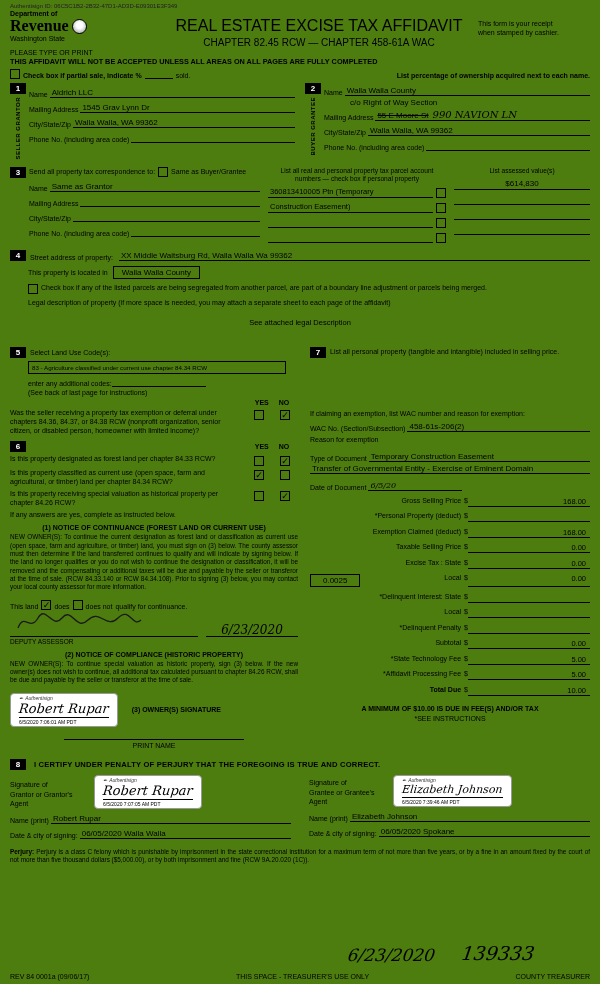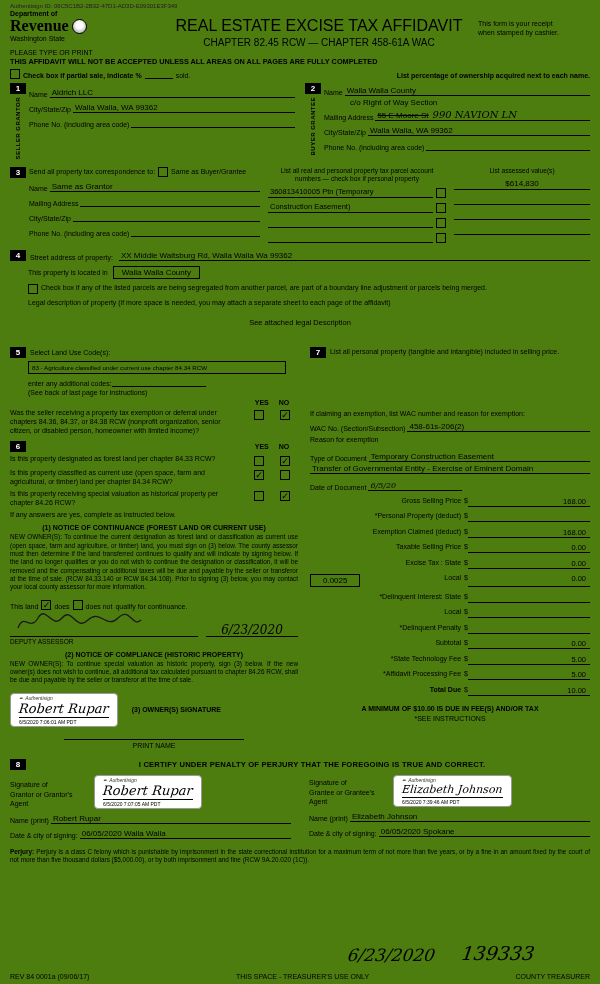--- a/index.html
+++ b/index.html
@@ -94,21 +94,21 @@
   .s7head{display:flex;gap:4px;align-items:flex-start;line-height:1.3}
   .s7spacer{height:52px}
   .finrow{display:flex;justify-content:flex-end;font-size:7px;margin-top:5.5px}
   .finlab{padding-right:3px;white-space:nowrap}
   .finline{width:118px;border-bottom:1px solid #000;text-align:right;font-size:7.5px;padding-right:4px;min-height:9px}
   .ratebox{border:1px solid #000;font-size:8px;padding:1px 12px;margin-right:auto}
   .minnote{text-align:center;font-weight:bold;font-size:7px;margin-top:9px}
   .seeinstr{text-align:center;font-size:7px;margin-top:3px}
   
   .s8headrow{display:flex;align-items:center;gap:8px;margin-top:10px}
-  .certify{flex:1;text-align:center;font-weight:bold;font-size:7.6px;letter-spacing:.2px}
+  .certify{flex:1;text-align:left;font-weight:bold;font-size:7.6px;letter-spacing:.2px}
   .s8cols{display:flex;gap:18px;margin-top:5px}
   .s8col{flex:1}
   .s8sigrow{display:flex;align-items:flex-end;gap:6px}
   .s8siglab{width:78px;line-height:1.35}
   
   .perjury{font-size:6.4px;margin-top:9px;line-height:1.3;text-align:justify}
   .footwrap{position:absolute;left:10px;right:10px;bottom:4px}
   .footrow{display:flex;justify-content:space-between;font-size:7px}
   .stamp{position:absolute;font-family:"DejaVu Serif",serif;font-style:italic;font-size:17px;transform:skewX(-8deg)}
   .stamp1{left:348px;top:945px}
@@ -162,20 +162,26 @@
         </div>
       </div>
       <div class="pfields">
         <div class="frow">
           <span class="flab">Name</span>
           <span class="fline">
               <span class="typed">Aldrich LLC</span>
             </span>
         </div>
         <div class="frow">
+          <span class="flab">Mailing Address</span>
+          <span class="fline">
+              <span class="typed">1545 Grav Lynn Dr</span>
+            </span>
+        </div>
+        <div class="frow">
           <span class="flab">City/State/Zip</span>
           <span class="fline">
               <span class="typed">Walla Walla, WA 99362</span>
             </span>
         </div>
         <div class="frow">
           <span class="flab">Phone No. (including area code)</span>
           <span class="fline"></span>
         </div>
       </div>

